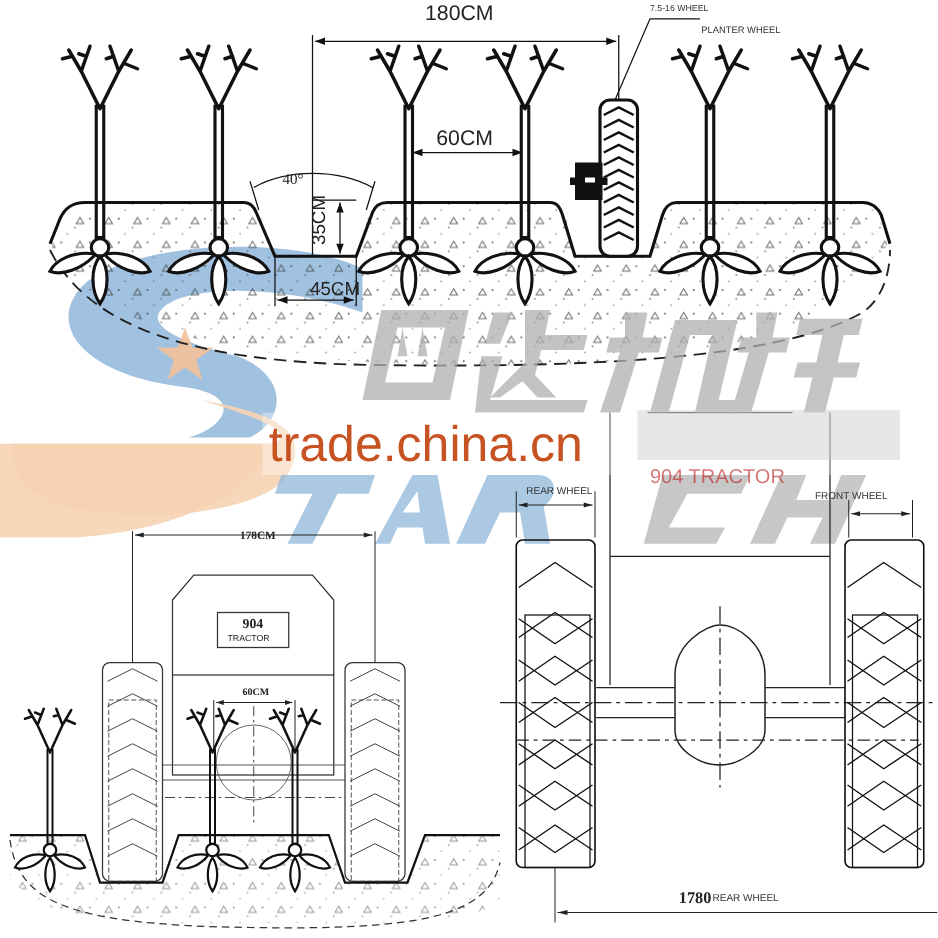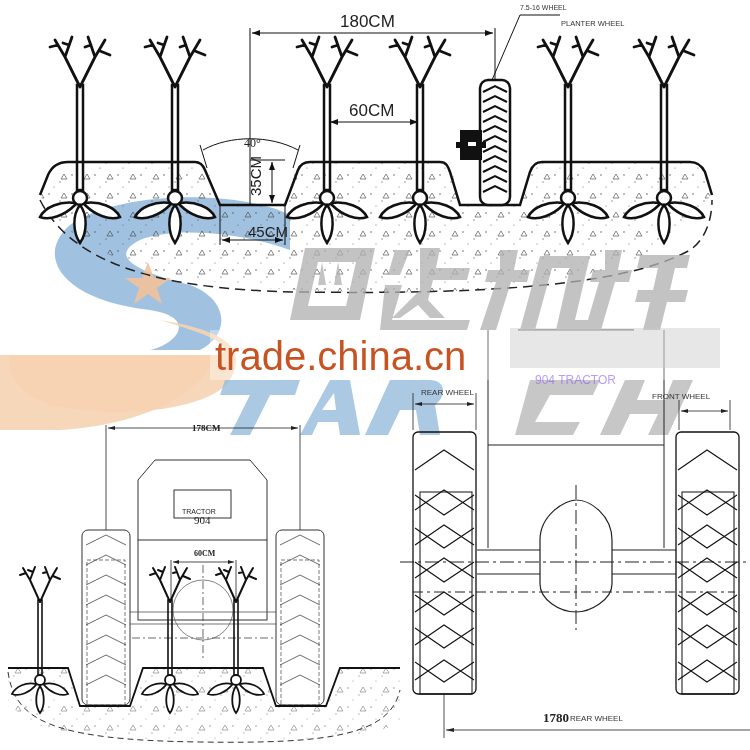--- a/index.html
+++ b/index.html
@@ -178,30 +178,30 @@
     <path d="M500 250 L518 250 L514 270 L530 270 L527 282 L511 282 L496 330 L480 330 L496 282 L485 282 L488 270 L500 270 Z M540 256 L590 256 L575 320 L590 320 L587 330 L556 330 L570 268 L552 268 L535 330 L520 330 Z"></path>
     <path d="M605 250 L622 250 L618 270 L632 270 L629 282 L615 282 L601 330 L585 330 L599 282 L590 282 L593 270 L605 270 Z M640 255 L690 255 L687 268 L675 268 L670 290 L688 290 L685 302 L667 302 L660 330 L643 330 L650 302 L635 302 L638 290 L653 290 L658 268 L637 268 Z"></path>
   </g>
 
   <rect x="210" y="330" width="540" height="50" fill="#ffffff" opacity="0.35"></rect>
   <rect x="510" y="328" width="210" height="40" fill="#c9c9c9" opacity="0.45"></rect>
 </svg>
 
 <div class="lbl" style="left:520px;top:4px;font-size:7px;color:#333;">7.5-16 WHEEL</div>
 <div class="lbl" style="left:525px;top:20px;font-size:7.5px;color:#333;margin-left:36px;">PLANTER WHEEL</div>
-<div class="lbl dim-big" style="left:340px;top:13px;">180CM</div>
+<div class="lbl dim-big" style="left:340px;top:2px;">180CM</div>
 <div class="lbl dim-big" style="left:349px;top:102px;">60CM</div>
-<div class="lbl" style="left:244px;top:137px;font-size:12px;font-family:'Liberation Serif',serif;">40°</div>
+<div class="lbl" style="left:226px;top:137px;font-size:12px;font-family:'Liberation Serif',serif;">40°</div>
 <div class="lbl dim-big" style="left:248px;top:196px;transform:rotate(-90deg);transform-origin:left top;font-size:15px;">35CM</div>
 <div class="lbl dim-big" style="left:248px;top:224px;font-size:15px;">45CM</div>
 
 <div class="lbl dim-serif" style="left:192px;top:424px;">178CM</div>
-<div class="lbl" style="left:194px;top:515px;font-size:11px;font-family:'Liberation Serif',serif;font-weight:normal;">904</div>
+<div class="lbl" style="left:194px;top:494px;font-size:11px;font-family:'Liberation Serif',serif;font-weight:bold;">904</div>
 <div class="lbl" style="left:182px;top:508px;font-size:7px;">TRACTOR</div>
 <div class="lbl dim-serif" style="left:194px;top:550px;font-size:8px;">60CM</div>
 
-<div class="lbl" style="left:520px;top:374px;font-size:12px;color:#8b5cf6;opacity:0.6;margin-left:15px;">904 TRACTOR</div>
+<div class="lbl" style="left:520px;top:374px;font-size:16px;color:#b91c1c;opacity:0.6;">904 TRACTOR</div>
 <div class="lbl dim-sm" style="left:421px;top:389px;">REAR WHEEL</div>
 <div class="lbl dim-sm" style="left:652px;top:393px;">FRONT WHEEL</div>
 <div class="lbl" style="left:543px;top:711px;font-size:13px;font-family:'Liberation Serif',serif;font-weight:bold;">1780</div>
 <div class="lbl dim-sm" style="left:570px;top:715px;">REAR WHEEL</div>
 
 <div class="wm-text" style="left:215px;top:336px;font-size:40px;color:#c2410c;opacity:0.9;font-family:'Liberation Sans',sans-serif;">trade.china.cn</div>
 
 </body></html>

